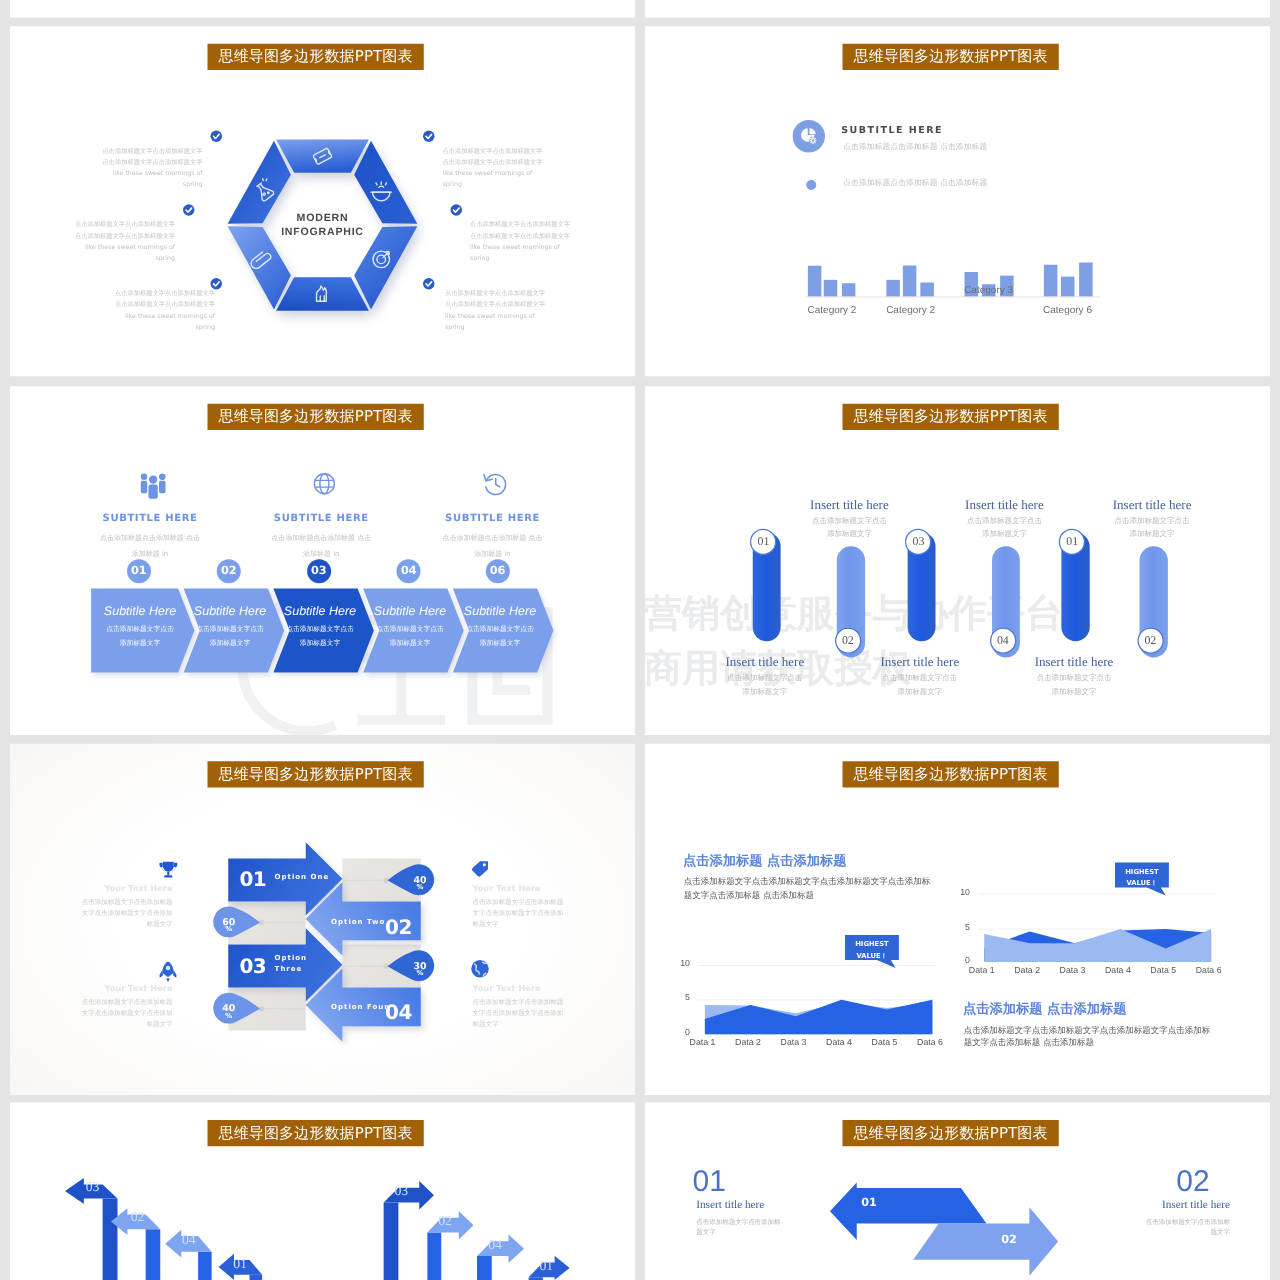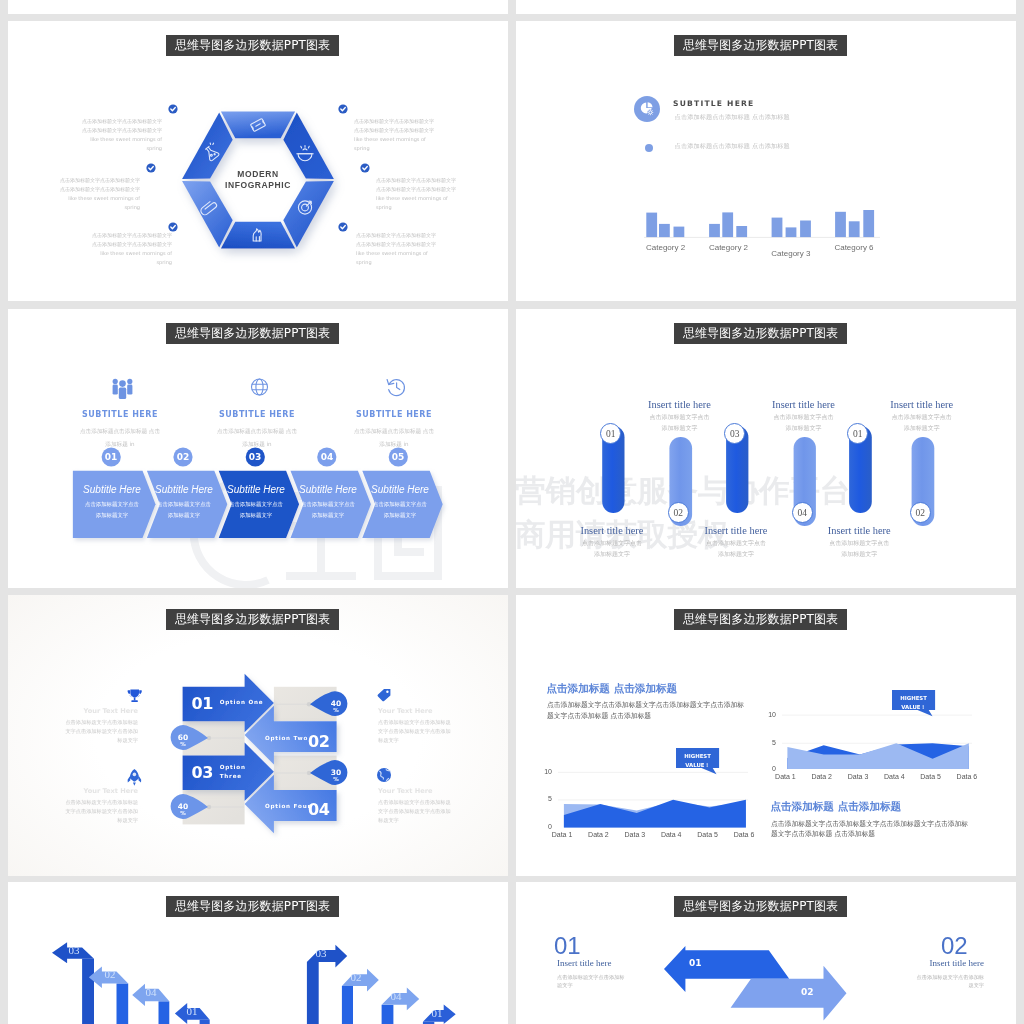--- a/index.html
+++ b/index.html
@@ -5,21 +5,21 @@
   * { box-sizing: border-box; }
   html,body { margin:0; padding:0; }
   body {
     width:1024px; height:1024px; overflow:hidden;
     background:#e4e4e4;
     font-family: "Liberation Sans", sans-serif;
   }
   .page { position:relative; width:1024px; height:1024px; background:#e4e4e4; overflow:hidden; }
   .slide { position:absolute; background:#fff; overflow:hidden; }
   .ttl { position:absolute; left:158px; width:173px; height:21px;
-         background:#404040; color:#fff; font-size:12px; letter-spacing:.1px;
+         background:#a16207; color:#fff; font-size:12px; letter-spacing:.1px;
          white-space:nowrap; line-height:21px; top:13.5px; text-align:center;
          font-family:"DejaVu Sans","Liberation Sans",sans-serif; }
   .wm { position:absolute; color:#eaebed;
         font-size:30.5px; font-weight:bold; white-space:nowrap; letter-spacing:0px;
         font-family:"DejaVu Sans","Liberation Sans",sans-serif; }
   .hex-center { position:absolute; text-align:center; color:#4a4a4a;
                 font-size:8.5px; font-weight:bold; letter-spacing:.6px; line-height:1.35; }
   .htxt { position:absolute; color:#c0c0c0; font-size:5.0px; line-height:1.78;
           font-family:"DejaVu Sans","Liberation Sans",sans-serif; }
 
@@ -273,21 +273,21 @@
         <rect x="156.1" y="13.5" width="10.8" height="16.6"></rect>
         <rect x="191.1" y="4.8" width="10.8" height="25.3"></rect>
         <rect x="204.8" y="14.3" width="10.8" height="15.8"></rect>
         <rect x="219.3" y="3.0" width="10.8" height="27.1"></rect>
       </g>
     </svg>
 
     <div id="bars-host">
       <div class="barcat" style="left:109.6px;top:222px;width:80px">Category 2</div>
       <div class="barcat" style="left:172.5px;top:222px;width:80px">Category 2</div>
-      <div class="barcat" style="left:234.9px;top:228px;width:80px">Category 3</div>
+      <div class="barcat" style="left:234.9px;top:206px;width:80px">Category 3</div>
       <div class="barcat" style="left:298.0px;top:222px;width:80px">Category 6</div>
     </div>
   </div>
 
   <div class="slide" style="left:8px;top:309px;width:500px;height:279px">
     <svg width="300" height="120" viewBox="0 0 300 120" style="position:absolute;left:160px;top:165px">
       <g fill="none" stroke="#f0f1f3" stroke-width="8">
         <path d="M 100 12 a 52 52 0 1 0 0 94"></path>
       </g>
       <g fill="#f0f1f3">
@@ -365,21 +365,21 @@
         <circle cx="318.8" cy="148" r="9.6" fill="#7c9fec"></circle>
         <circle cx="390.3" cy="148" r="9.6" fill="#7c9fec"></circle>
       </g>
     </svg>
 
     <div>
       <div class="numbadge" style="left:92px;top:137px">01</div>
       <div class="numbadge" style="left:164px;top:137px">02</div>
       <div class="numbadge" style="left:236px;top:137px">03</div>
       <div class="numbadge" style="left:308px;top:137px">04</div>
-      <div class="numbadge" style="left:379px;top:137px">05</div>
+      <div class="numbadge" style="left:379px;top:137px">06</div>
 
       <div style="position:absolute;left:67px;top:175px;width:74px;text-align:center">
         <div class="chev-title">Subtitle Here</div>
         <div class="chev-sub">点击添加标题文字点击</div>
         <div class="chev-sub">添加标题文字</div>
       </div>
       <div style="position:absolute;left:139px;top:175px;width:74px;text-align:center">
         <div class="chev-title">Subtitle Here</div>
         <div class="chev-sub">点击添加标题文字点击</div>
         <div class="chev-sub">添加标题文字</div>

